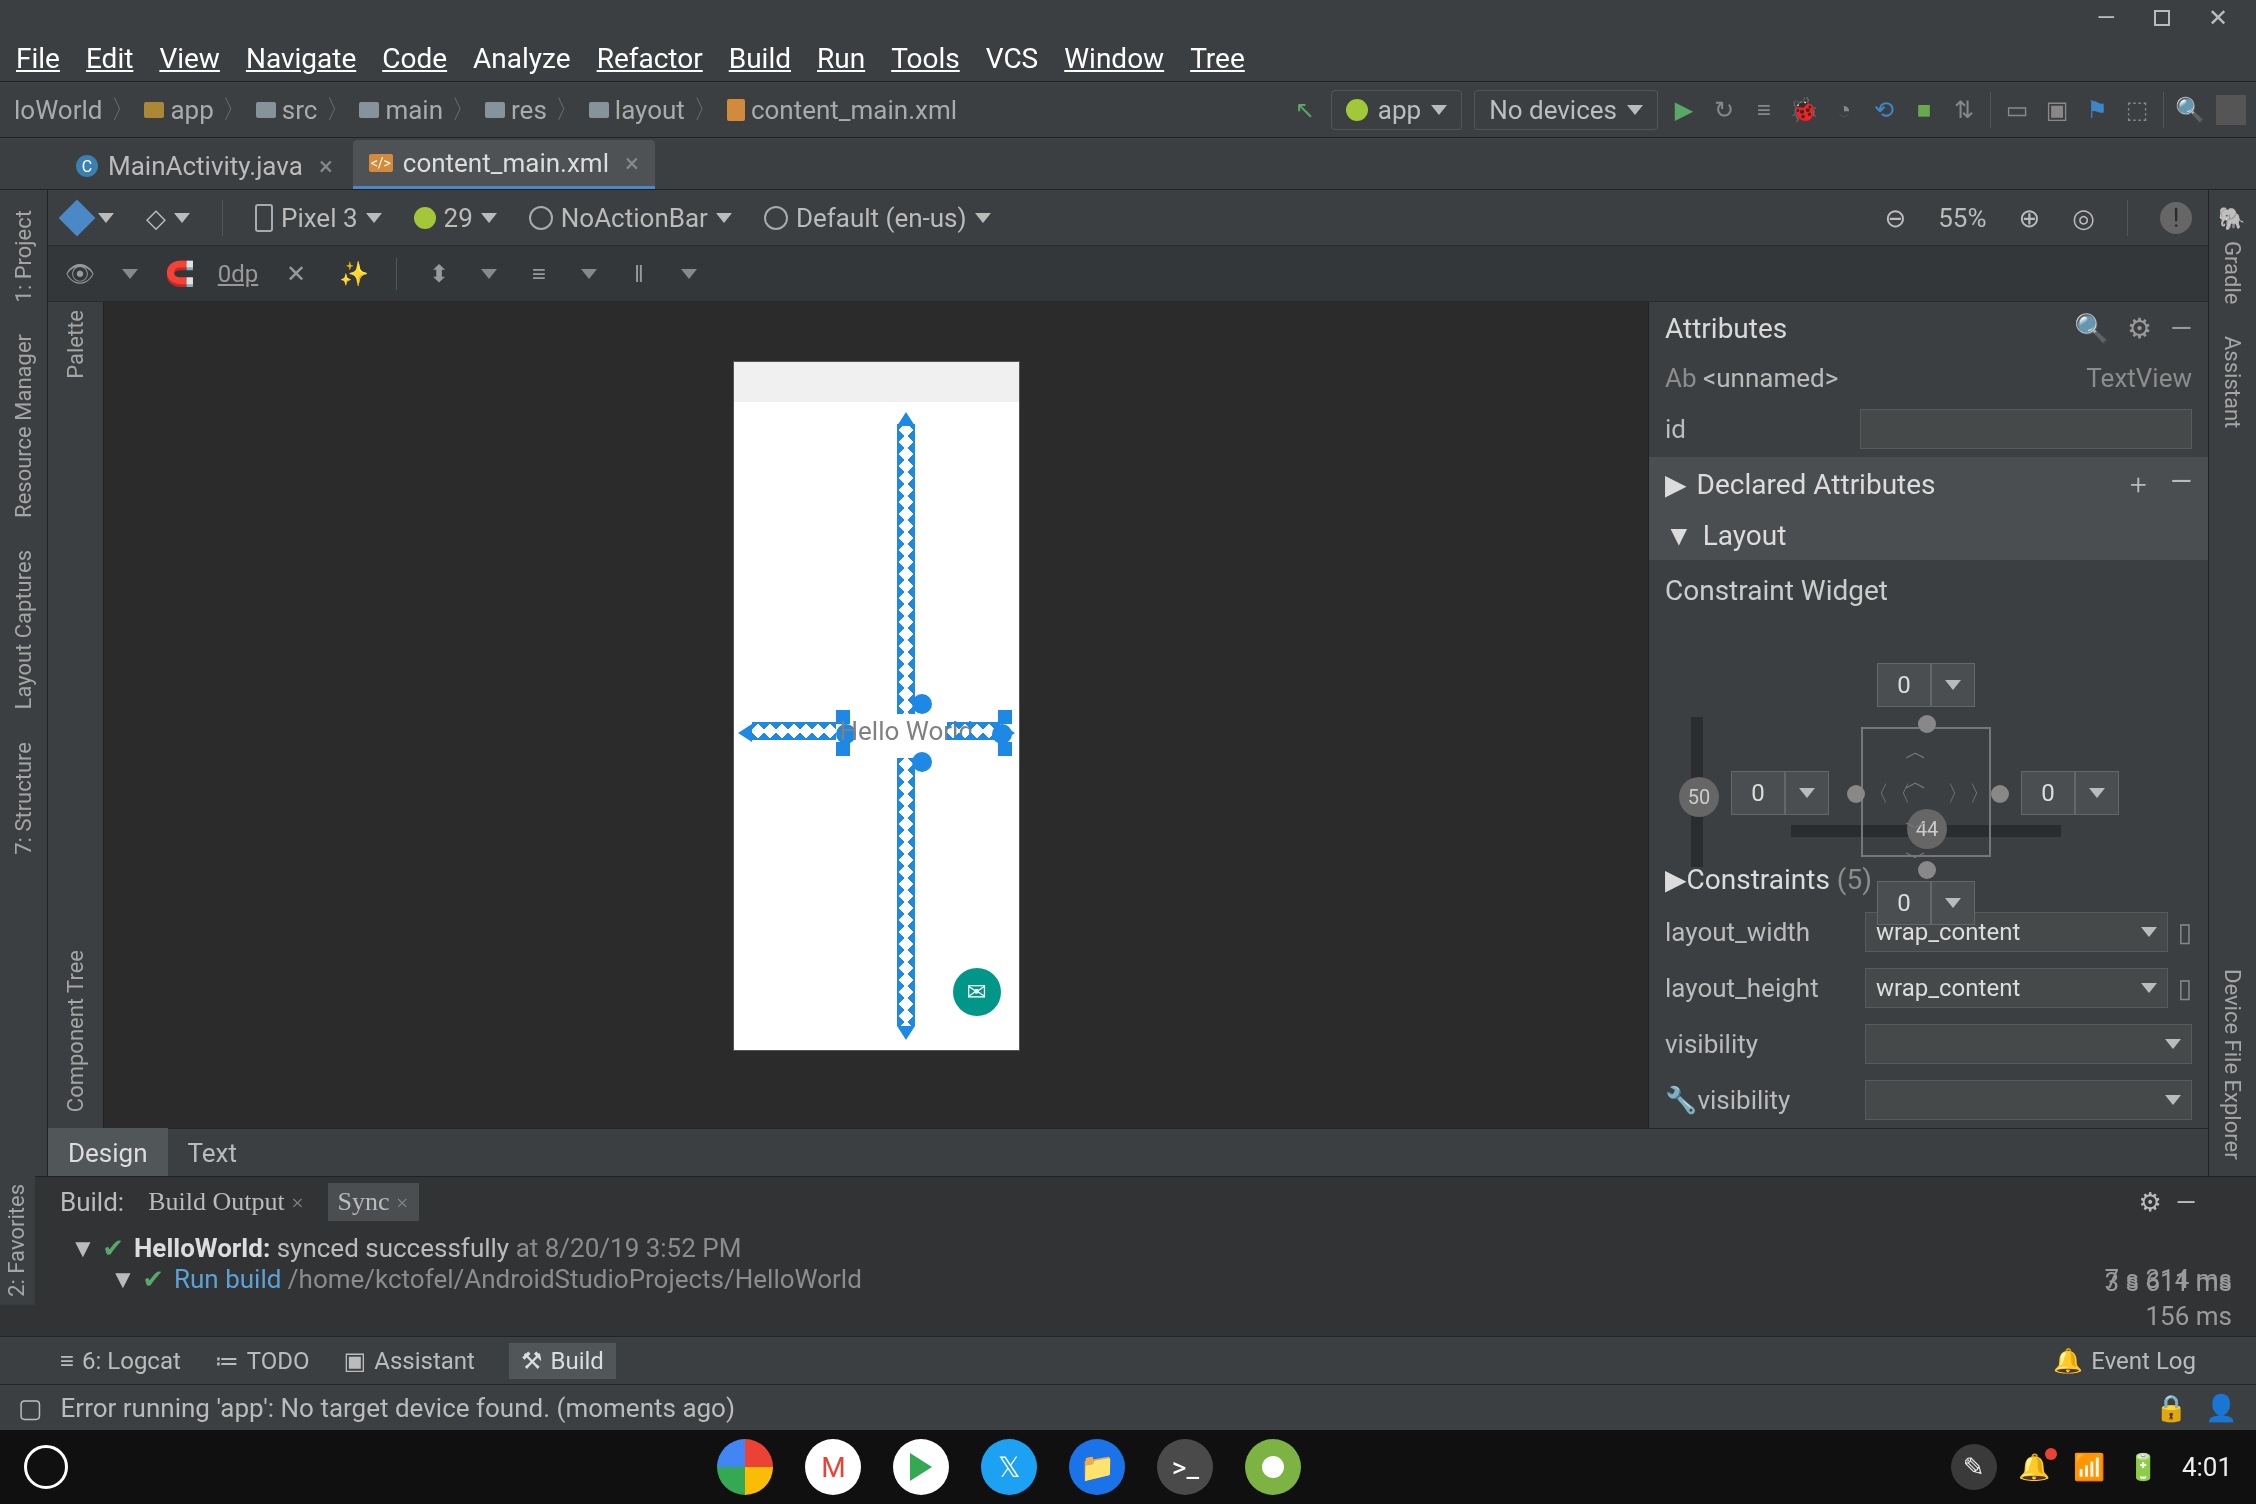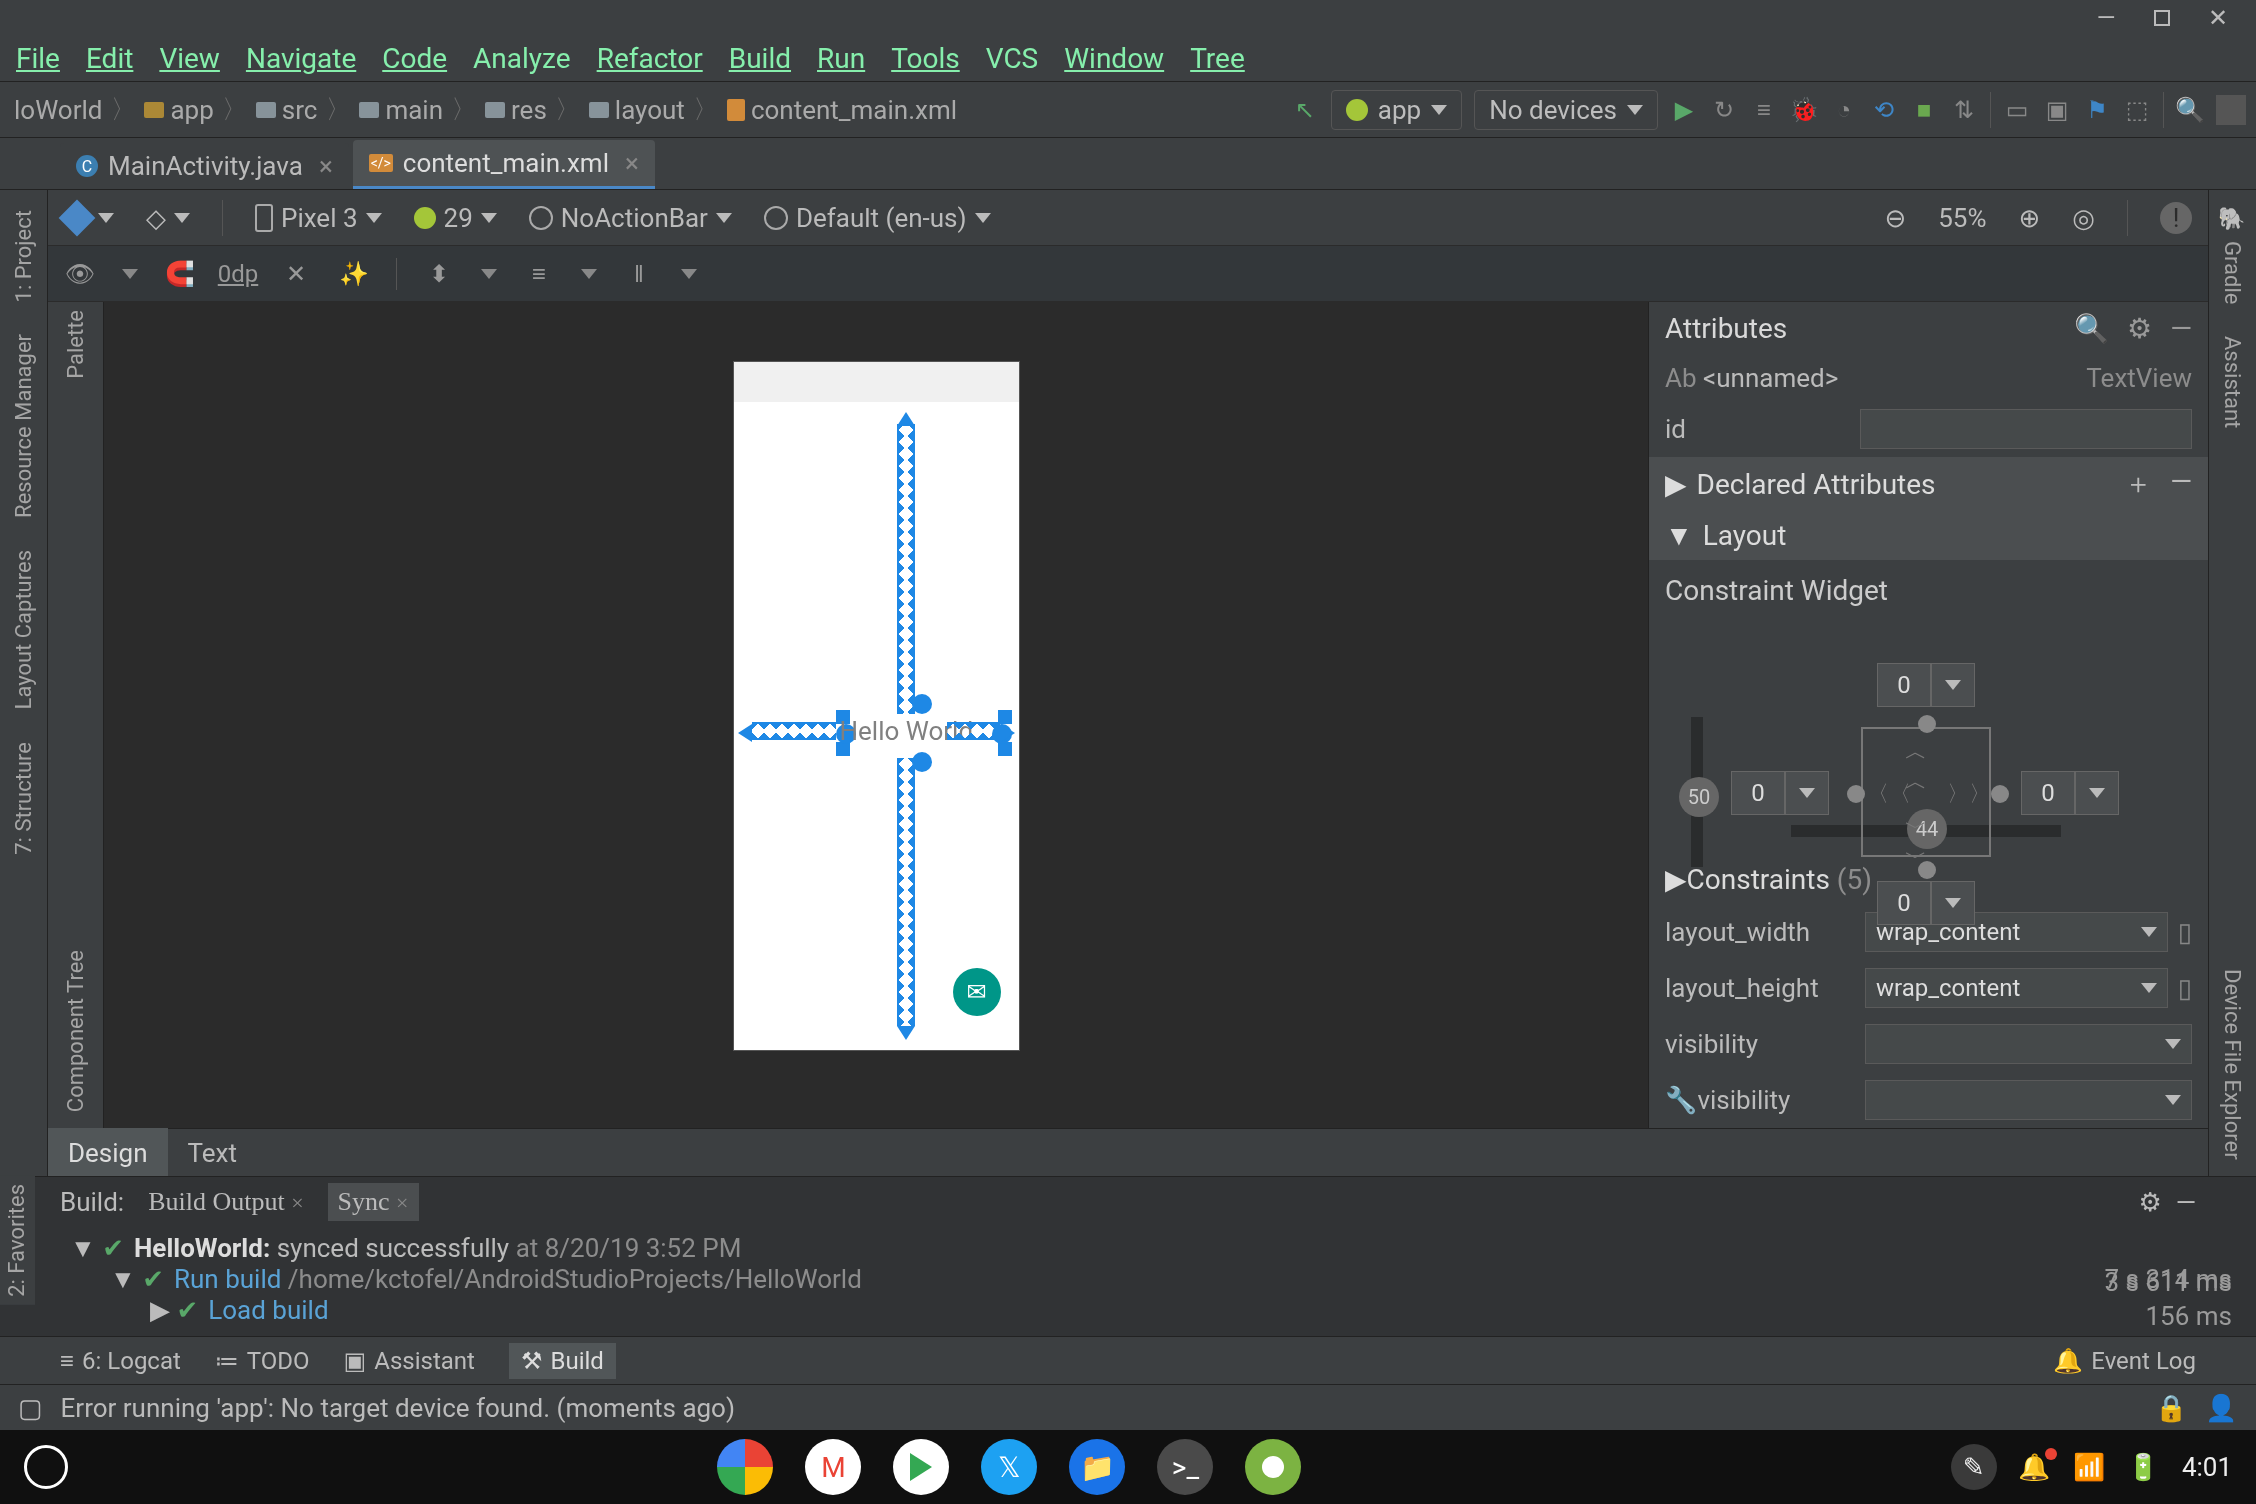--- a/index.html
+++ b/index.html
@@ -4,21 +4,21 @@
 <style>
   * { box-sizing: border-box; margin: 0; padding: 0; }
   html, body { width: 2256px; height: 1504px; font-family: "Segoe UI", Roboto, sans-serif; font-size: 24px; overflow: hidden; }
   body { background: #2b2b2b; color: #bbbbbb; display: flex; flex-direction: column; }
 
   
   .titlebar { height: 36px; background: #3c3f41; display: flex; justify-content: flex-end; align-items: center; gap: 28px; padding-right: 24px; }
   .titlebar .tb-btn { width: 28px; height: 28px; display: flex; align-items: center; justify-content: center; color: #bbb; cursor: pointer; }
 
   
-  .menubar { height: 46px; background: #3c3f41; display: flex; align-items: center; gap: 26px; padding: 0 16px; color: #86efac; font-size: 28px; border-bottom: 1px solid #222; }
+  .menubar { height: 46px; background: #3c3f41; display: flex; align-items: center; gap: 26px; padding: 0 16px; color: #ffffff; font-size: 28px; border-bottom: 1px solid #222; }
   .menubar span { cursor: pointer; }
   .menubar .ul { text-decoration: underline; }
 
   
   .navrow { height: 56px; background: #3c3f41; display: flex; align-items: center; padding: 0 10px; color: #aaa; border-bottom: 1px solid #222; }
   .bc { display: flex; align-items: center; gap: 4px; font-size: 26px; }
   .bc .crumb { display: inline-flex; align-items: center; gap: 6px; padding: 0 4px; }
   .bc .sep { color: #6b6b6b; }
   .folder-ic { width:20px; height:16px; background:#87939a; display:inline-block; border-radius:2px; }
   .mod-ic { width:20px; height:16px; background:#ab8836; display:inline-block; border-radius:2px; }
@@ -486,21 +486,20 @@
     <span class="bt active"><span>Sync</span> <span class="close">×</span></span>
     <div class="spacer"></div>
     <span>⚙</span>
     <span>—</span>
   </div>
   <div class="build-body">
     <div>▼ <span class="check">✔</span><b style="color:#ddd">HelloWorld:</b> <span>synced successfully</span> <span class="dim">at 8/20/19 3:52 PM</span></div>
     <div class="time">7 s 314 ms</div>
     <div style="padding-left:40px">▼ <span class="check">✔</span><span style="color:#5aa3d6">Run build</span> <span class="dim">/home/kctofel/AndroidStudioProjects/HelloWorld</span></div>
     <div class="time2">3 s 611 ms</div>
-    <div style="padding-left:80px">▶ <span class="check">✔</span><span style="color:#5aa3d6">Load build</span></div>
     <div class="time3">156 ms</div>
   </div>
 </div>
 
 <div style="position:relative">
   <div style="position:absolute; left:-2px; top:-160px; writing-mode:vertical-rl; transform:rotate(180deg); font-size:22px;color:#a5a5a5; background:#3c3f41; padding:8px 6px">2: Favorites</div>
 </div>
 
 <div class="footer-tools">
   <div class="ft">

